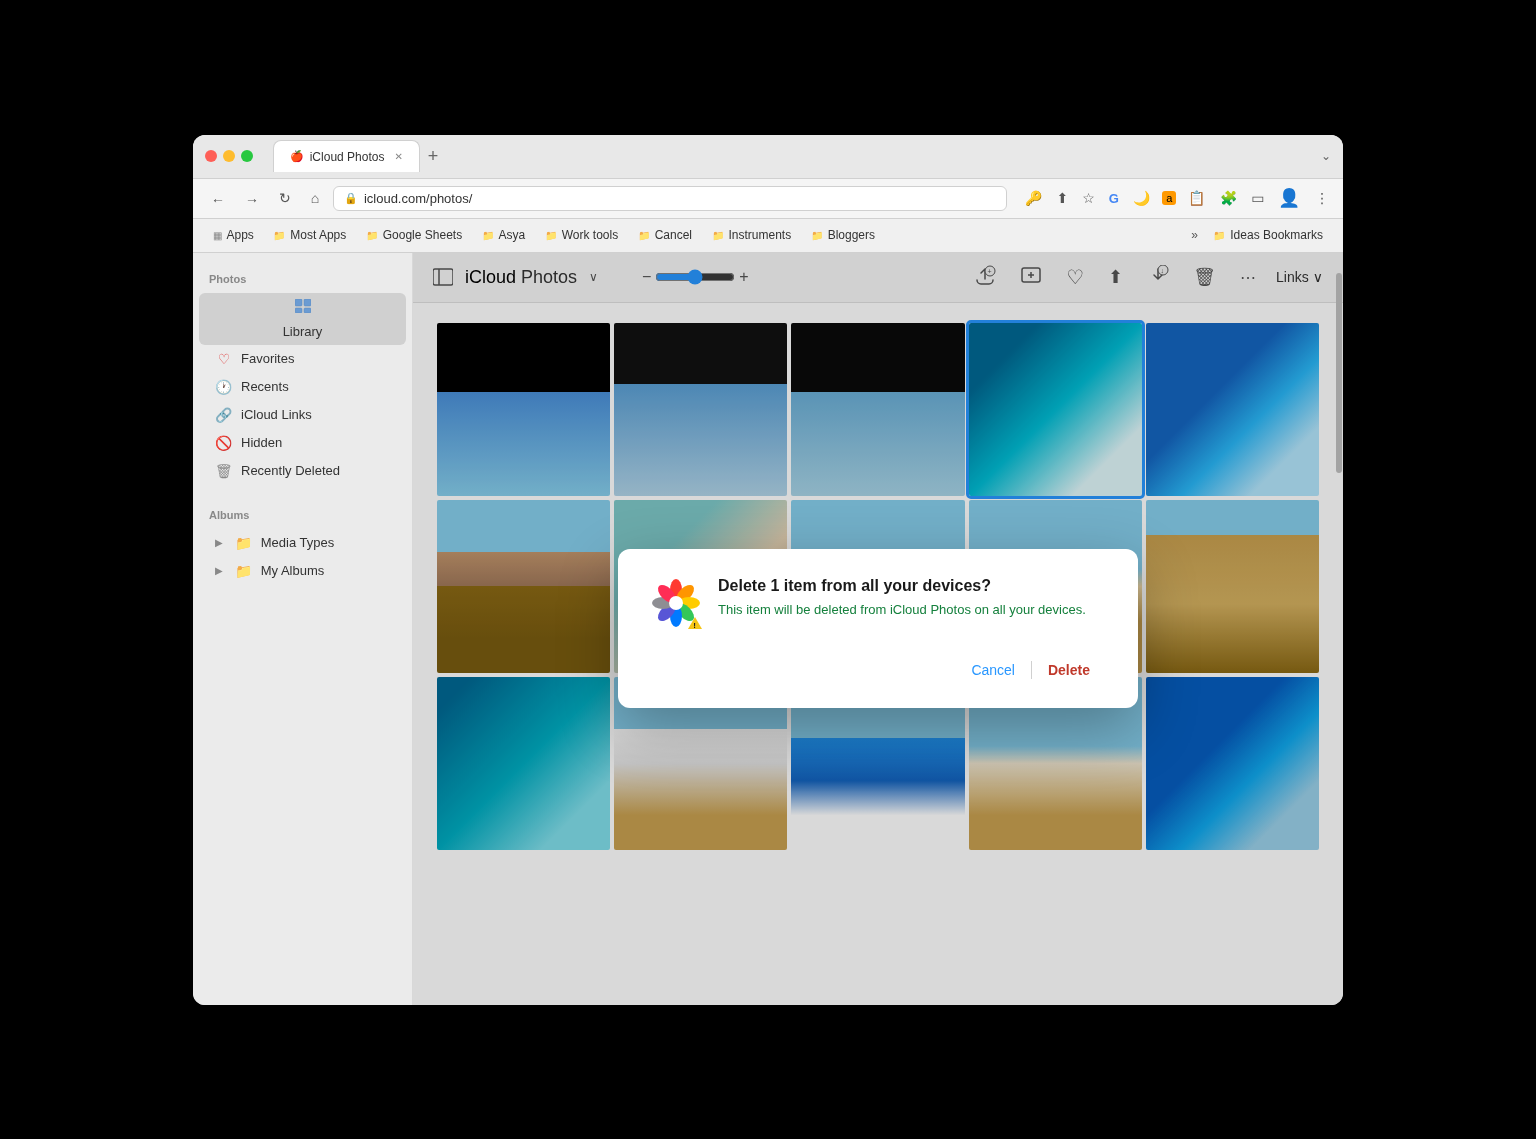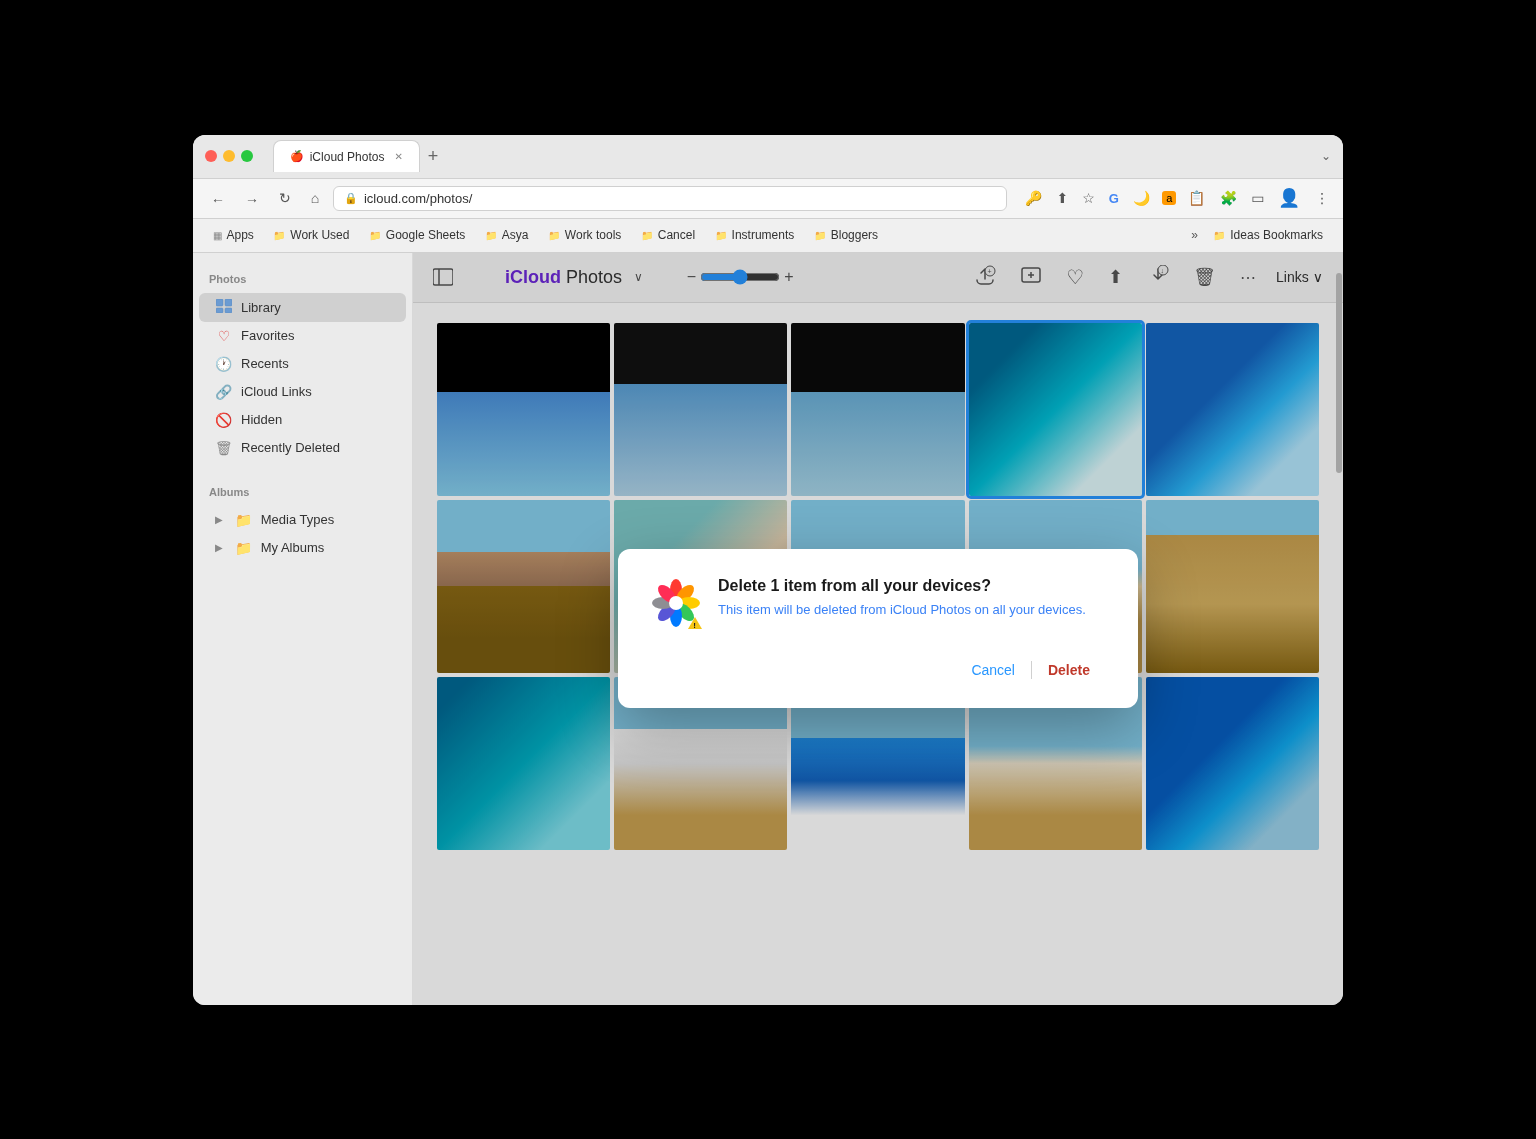--- a/index.html
+++ b/index.html
@@ -215,21 +215,21 @@
       display: flex;
       align-items: center;
       gap: 8px;
       padding: 6px 16px;
       font-size: 13px;
       color: #333;
       cursor: pointer;
       border-radius: 6px;
       margin: 0 6px;
     }
-    .sidebar-item.active { background: #d0d0d0; }
+    .sidebar-item.active { background: #d0d0d0; flex-direction: column; }
 
     .sidebar-item-icon {
       font-size: 14px;
       width: 18px;
       text-align: center;
     }
 
     .sidebar-spacer { height: 16px; }
 
     .sidebar-section-title-2 {
@@ -261,21 +261,21 @@
       display: flex;
       align-items: center;
       gap: 12px;
     }
 
     .icloud-title {
       font-size: 18px;
       color: #333;
     }
 
-    .icloud-title strong { font-weight: 700; color: #6d28d9; margin-left: 40px; }
+    .icloud-title strong { font-weight: 400; color: #000000; }
 
     .icloud-chevron {
       color: #555;
       font-size: 12px;
     }
 
     .icloud-toolbar-btn {
       margin-left: auto;
       display: flex;
       align-items: center;
@@ -420,21 +420,21 @@
 
     .dialog-title {
       font-size: 16px;
       font-weight: 600;
       color: #1a1a1a;
       margin-bottom: 6px;
     }
 
     .dialog-message {
       font-size: 13px;
-      color: #3b82f6;
+      color: #15803d;
       line-height: 1.4;
     }
 
     .dialog-actions {
       display: flex;
       justify-content: flex-end;
       align-items: center;
       gap: 0;
       margin-top: 36px;
     }
@@ -511,21 +511,21 @@
     </div>
   </div>
 
   <div class="bookmarks-bar">
     <div class="bookmark-item">
       <span class="bookmark-icon">▦</span>
       <span>Apps</span>
     </div>
     <div class="bookmark-item">
       <span class="bookmark-icon">📁</span>
-      <span>Work Used</span>
+      <span>Most Apps</span>
     </div>
     <div class="bookmark-item">
       <span class="bookmark-icon">📁</span>
       <span>Google Sheets</span>
     </div>
     <div class="bookmark-item">
       <span class="bookmark-icon">📁</span>
       <span>Asya</span>
     </div>
     <div class="bookmark-item">

